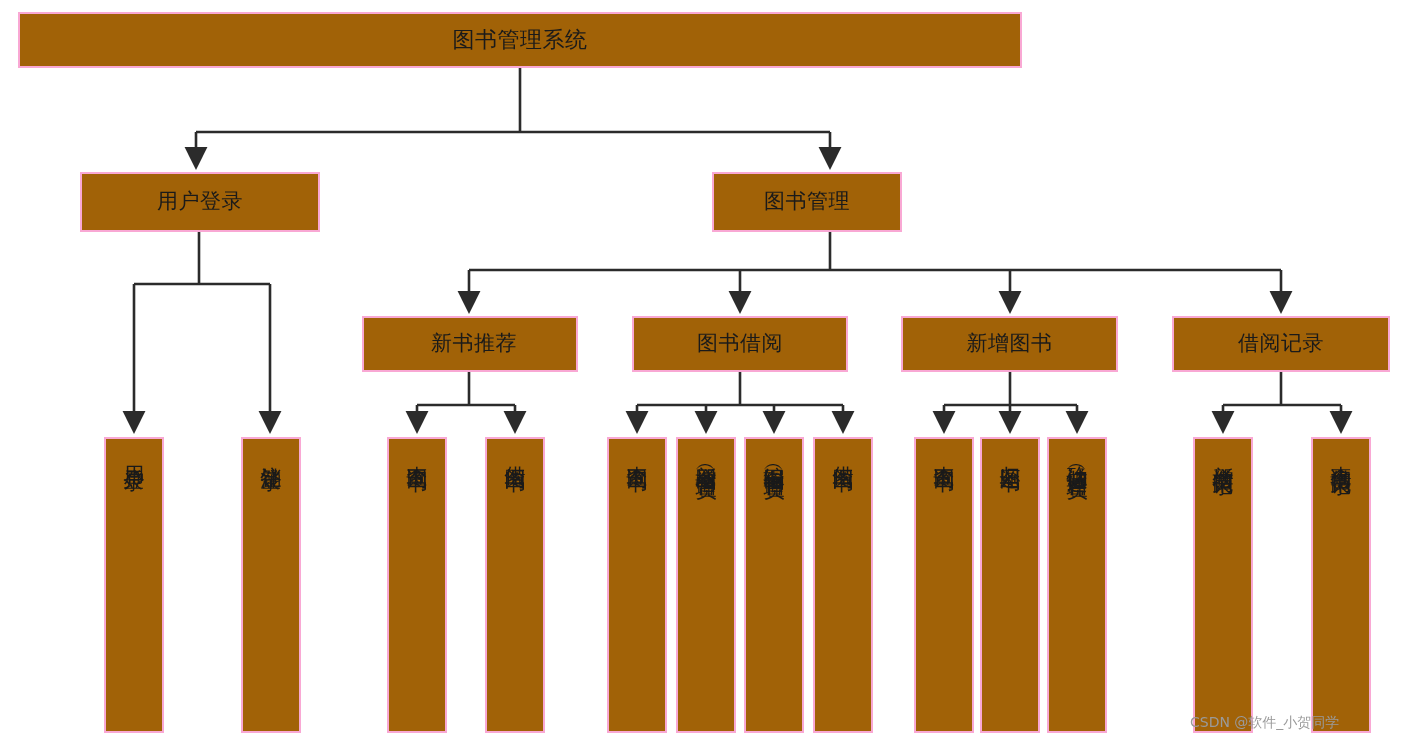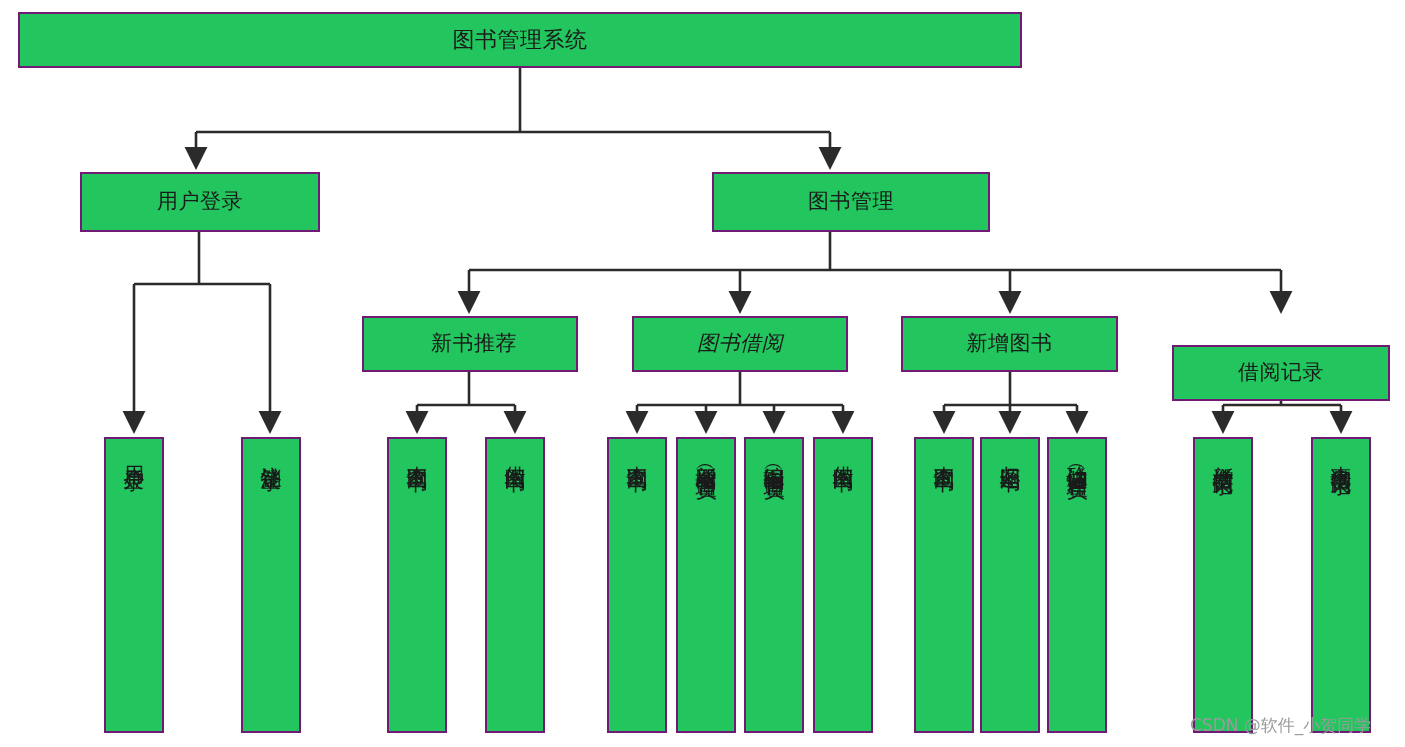--- a/index.html
+++ b/index.html
@@ -17,22 +17,22 @@
   }
   #edges{
     position:absolute;
     left:0;top:0;
     width:1405px;height:747px;
     pointer-events:none;
   }
   .node{
     position:absolute;
     box-sizing:border-box;
-    background:#22c55e;
-    border:2px solid #701a75;
+    background:#a16207;
+    border:2px solid #f9a8d4;
     display:flex;
     align-items:center;
     justify-content:center;
     z-index:2;
   }
   .node .lbl{
     color:#1a1a1a;
     letter-spacing:0.5px;
     white-space:nowrap;
     line-height:1.1;
@@ -54,21 +54,21 @@
     writing-mode:vertical-rl;
     text-orientation:upright;
     letter-spacing:2px;
     line-height:1.05;
     white-space:normal;
   }
   #watermark{
     position:absolute;
     left:1190px;
     top:714px;
-    font-size:17px;
+    font-size:14px;
     color:#9a9a9a;
     white-space:nowrap;
     z-index:5;
     font-family:"DejaVu Sans","Liberation Sans",sans-serif;
   }
 </style>
 </head>
 <body>
 
 <div id="stage">
@@ -123,34 +123,34 @@
     </g>
   </svg>
 
   <div class="node h" id="n-root" style="left:18px;top:12px;width:1004px;height:56px;">
     <span class="lbl">图书管理系统</span>
   </div>
 
   <div class="node h" style="left:80px;top:172px;width:240px;height:60px;">
     <span class="lbl">用户登录</span>
   </div>
-  <div class="node h" style="left:712px;top:172px;width:278px;height:60px;">
+  <div class="node h" style="left:712px;top:172px;width:190px;height:60px;">
     <span class="lbl">图书管理</span>
   </div>
 
   <div class="node h" style="left:362px;top:316px;width:216px;height:56px;padding-left:8px;">
     <span class="lbl">新书推荐</span>
   </div>
-  <div class="node h" style="left:632px;top:316px;width:216px;height:56px;font-style:italic;">
+  <div class="node h" style="left:632px;top:316px;width:216px;height:56px;">
     <span class="lbl">图书借阅</span>
   </div>
   <div class="node h" style="left:901px;top:316px;width:217px;height:56px;">
     <span class="lbl">新增图书</span>
   </div>
-  <div class="node h" style="left:1172px;top:316px;width:218px;height:56px;margin-top:29px;">
+  <div class="node h" style="left:1172px;top:316px;width:218px;height:56px;">
     <span class="lbl">借阅记录</span>
   </div>
 
   <div class="node v" style="left:104px;top:437px;width:60px;height:296px;">
     <span class="lbl">用户登录</span>
   </div>
   <div class="node v" style="left:241px;top:437px;width:60px;height:296px;">
     <span class="lbl">注销登录</span>
   </div>
 

